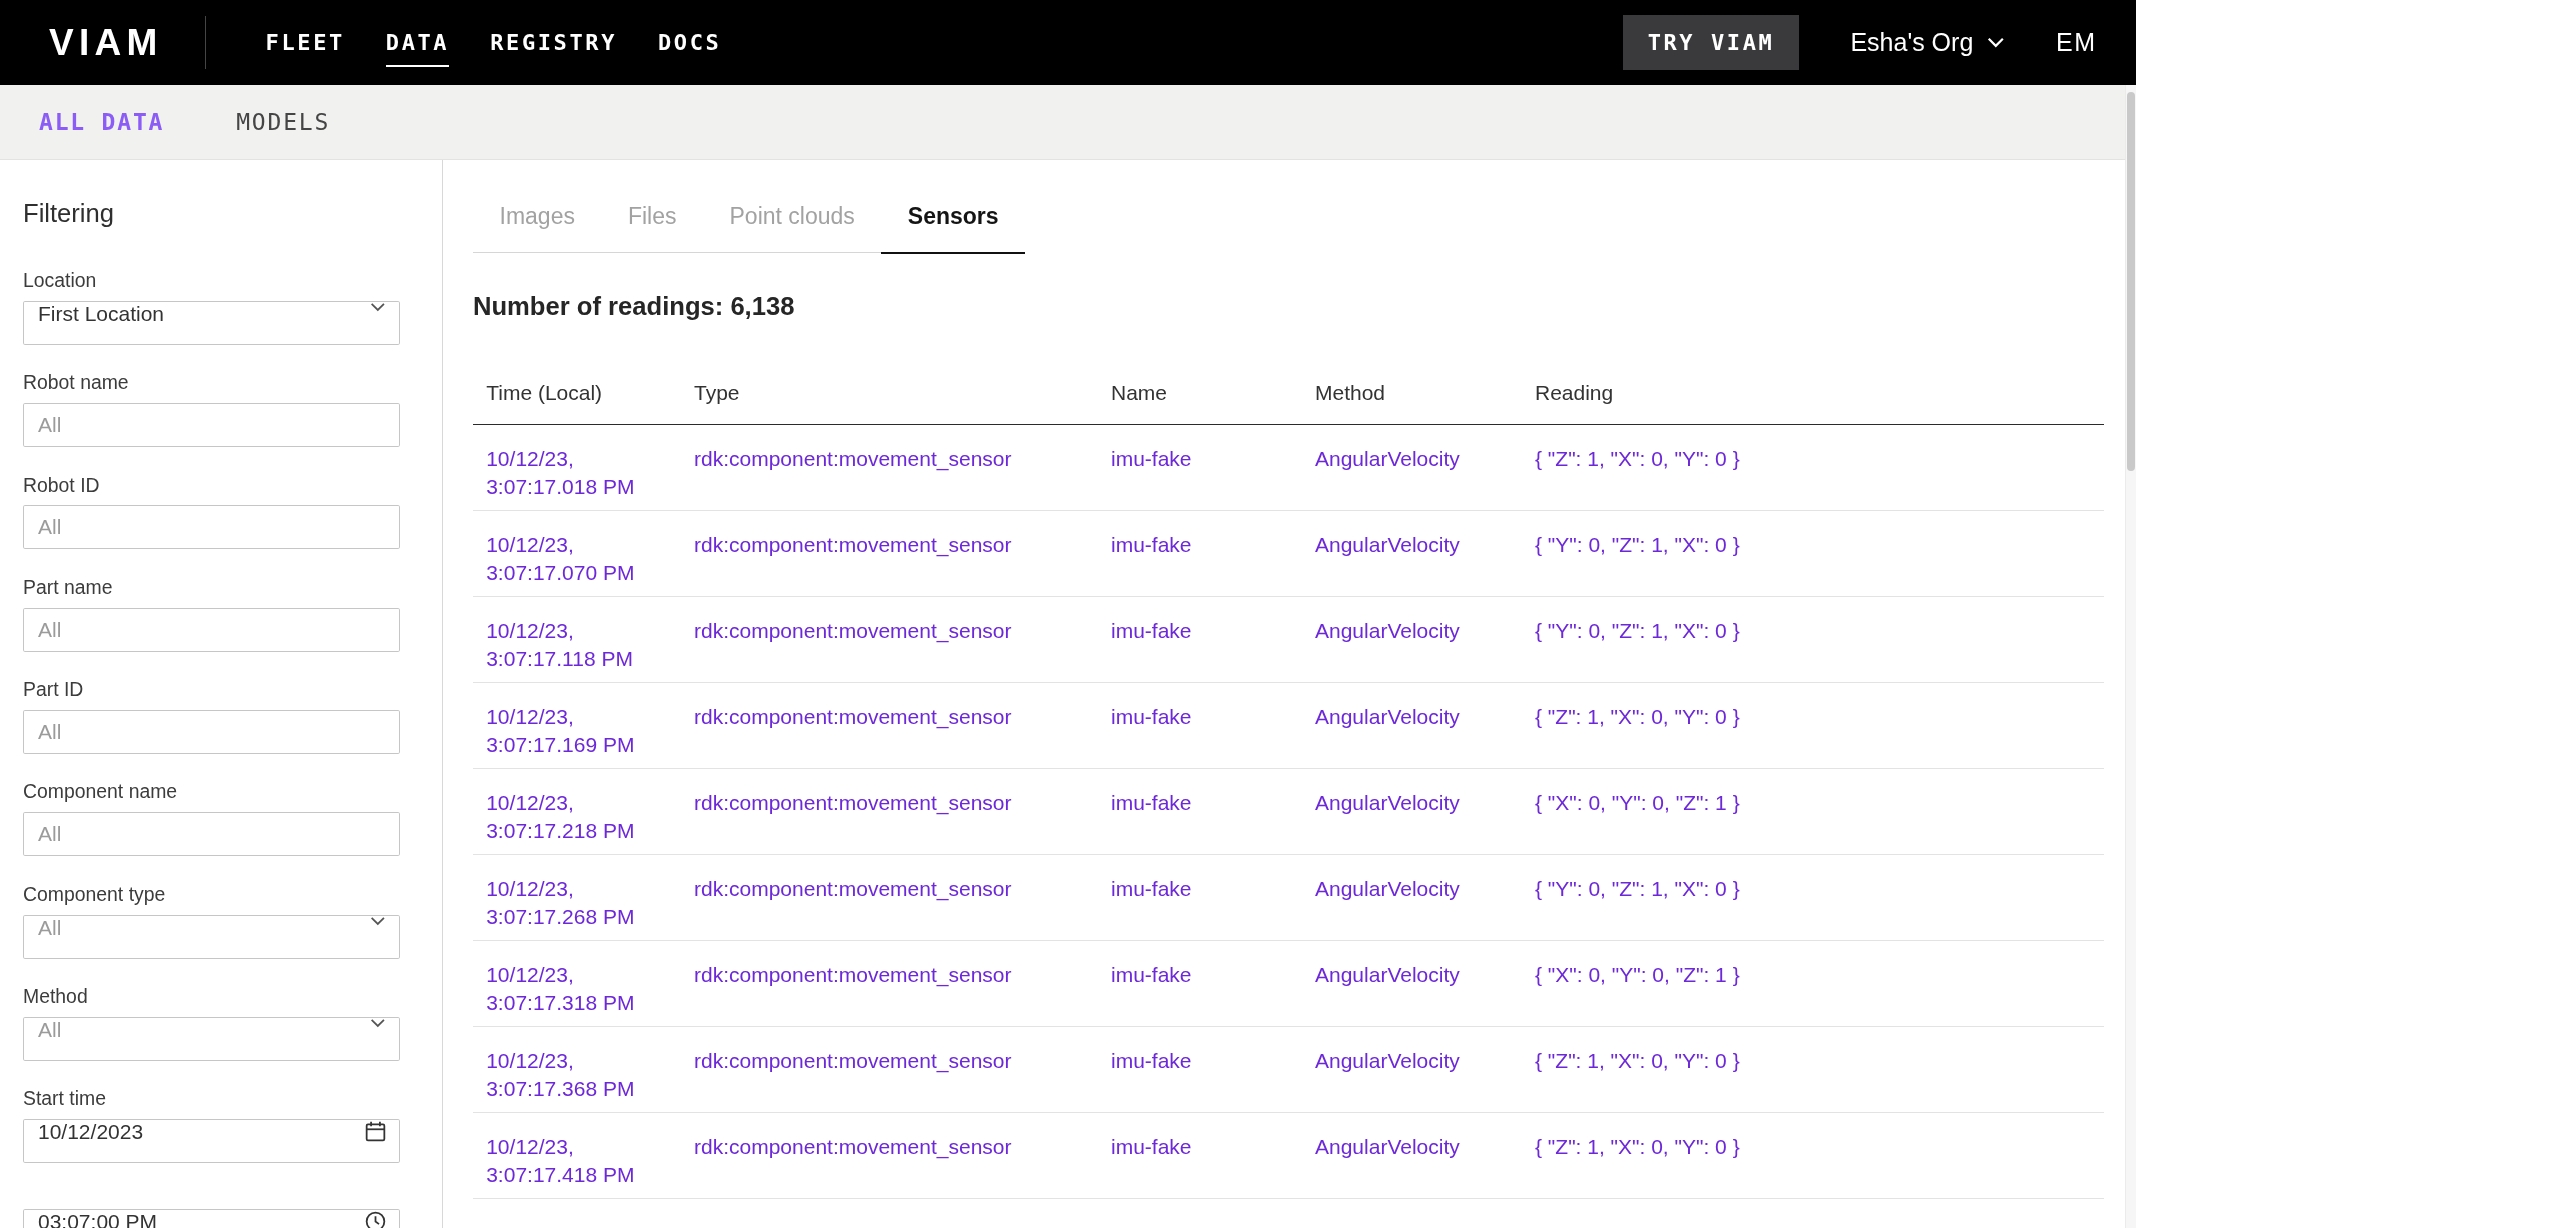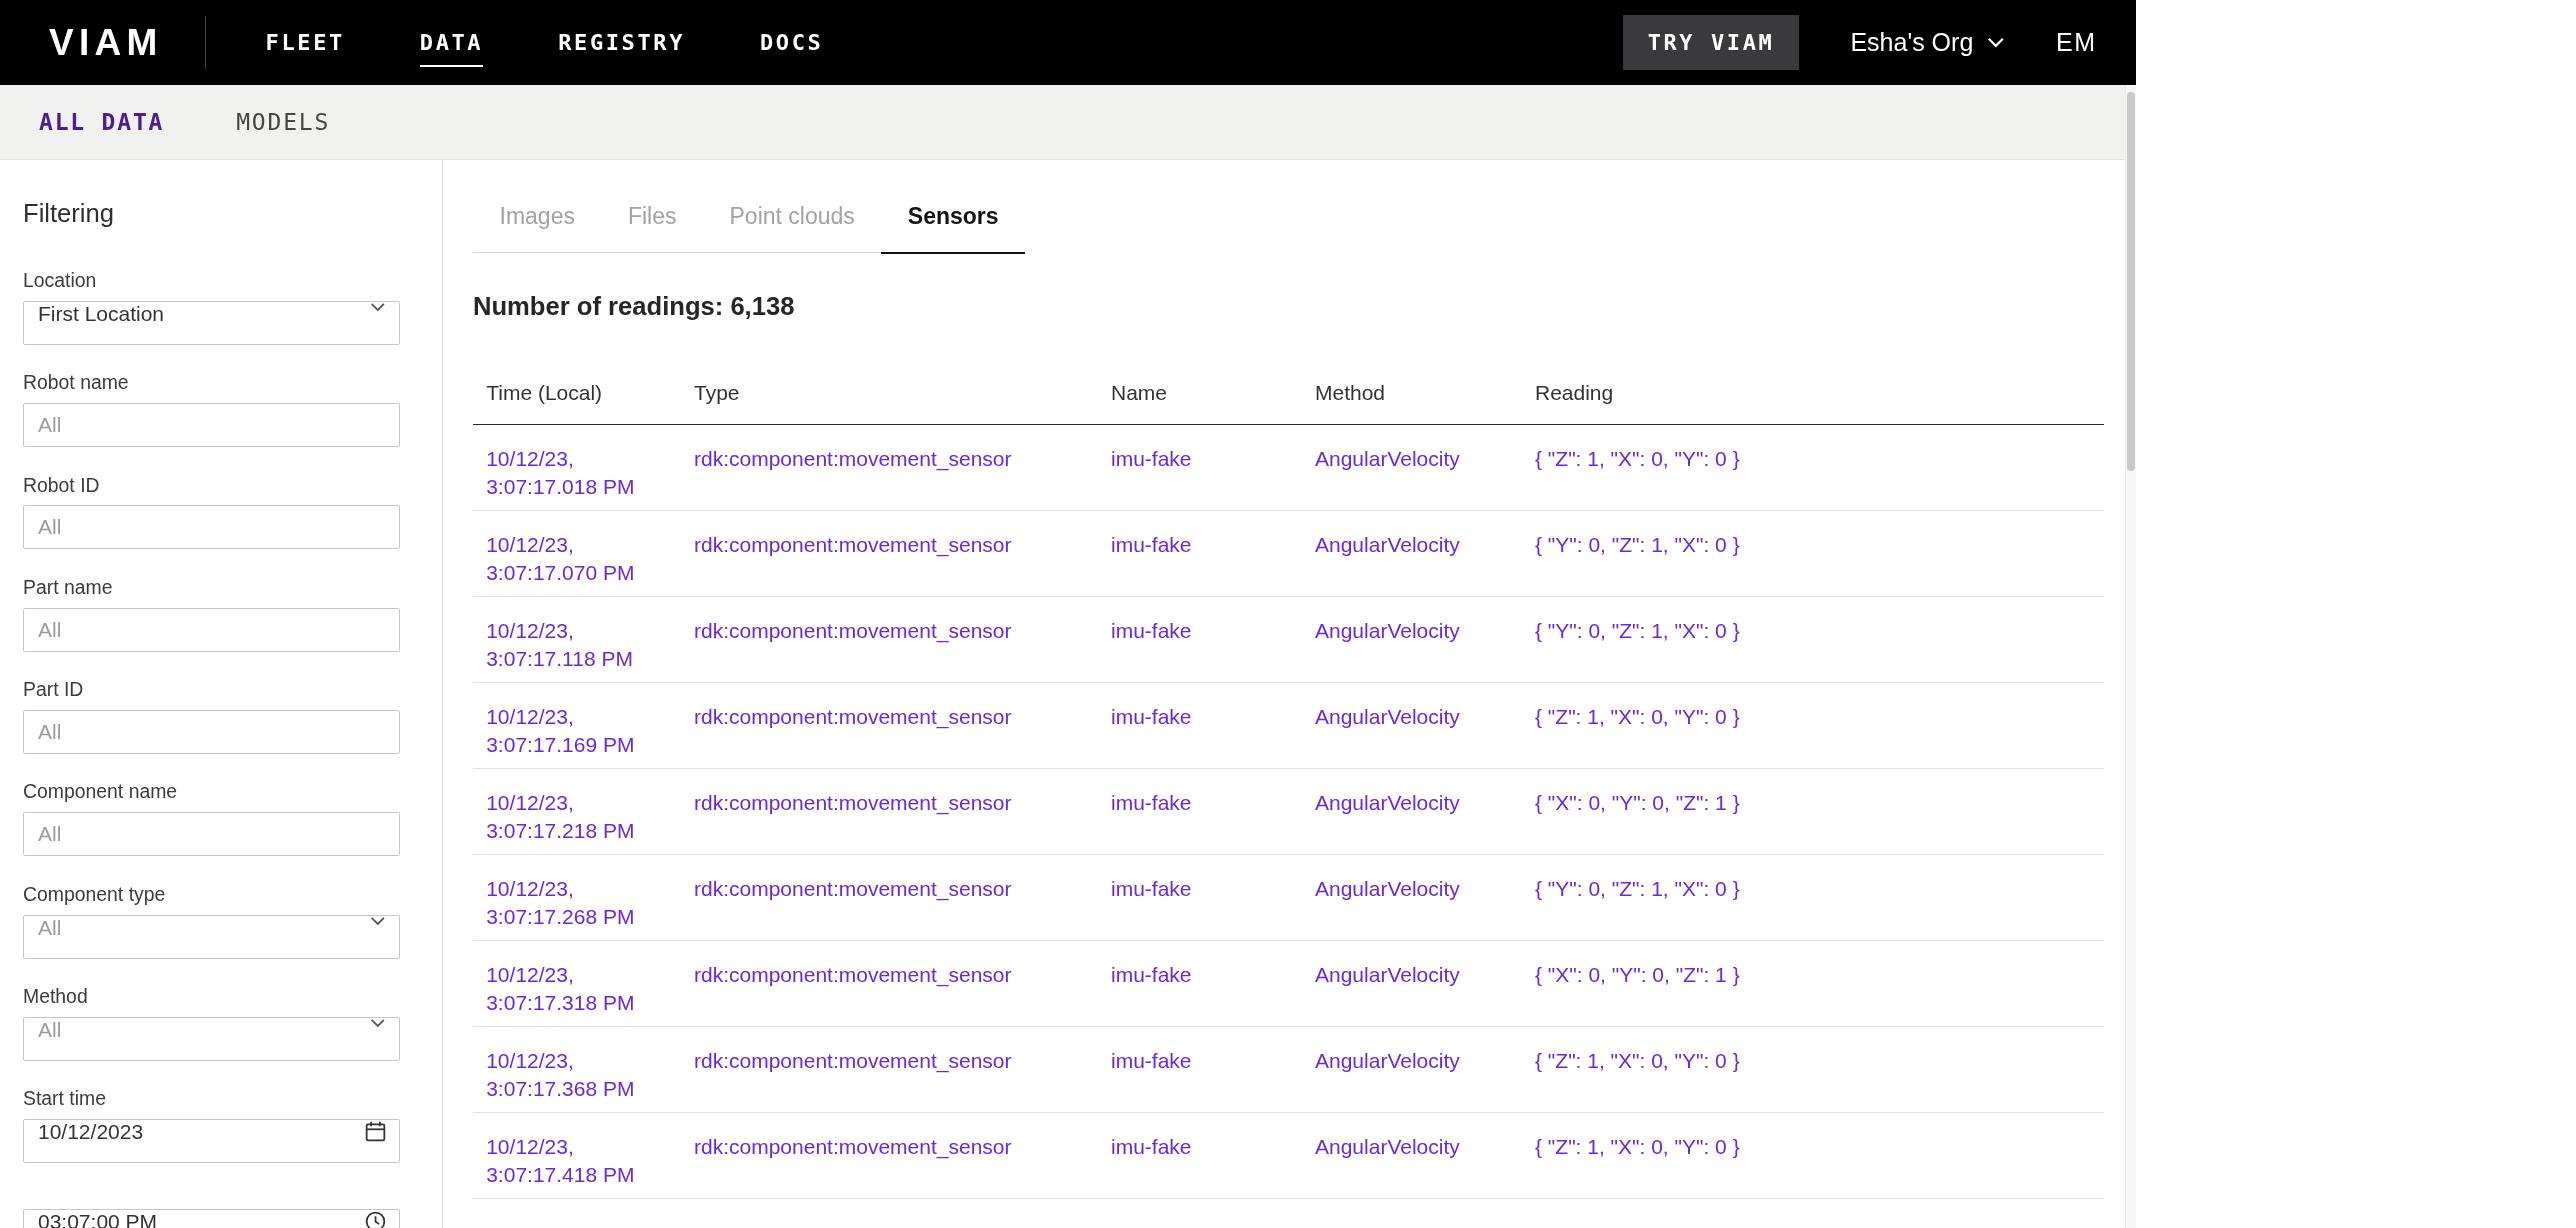--- a/index.html
+++ b/index.html
@@ -6,40 +6,40 @@
   html,body { width:2576px; height:1228px; overflow:hidden; background:#ffffff;
               font-family:"Liberation Sans", sans-serif; }
   .page { position:relative; width:2136px; height:1228px; overflow:hidden; }
 
   
   .topnav { height:85px; background:#000; display:flex; align-items:center;
             padding:0 39px 0 49px; position:relative; z-index:5; }
   .logo { color:#fff; font-size:37px; font-weight:800; letter-spacing:5.3px;
           margin-right:42px; cursor:pointer; }
   .nav-divider { width:0.9px; height:53px; background:#454545; margin:0 60px 0 0; }
-  .nav-items { display:flex; align-items:flex-start; gap:75px; }
+  .nav-items { display:flex; align-items:flex-start; gap:41px; }
   .nav-item { font-family:"DejaVu Sans Mono", monospace; font-size:22px; font-weight:700;
               letter-spacing:2.6px; color:#fff; text-decoration:none; cursor:pointer;
               position:relative; padding:5.3px 0; }
   .nav-item.active::after { content:""; position:absolute; left:0; right:0; bottom:-7px;
               height:2.6px; background:#fff; }
   .nav-right { margin-left:auto; display:flex; align-items:center; gap:51px; }
   .try-viam { background:#3a3a3c; border:none; color:#fff; cursor:pointer;
               font-family:"DejaVu Sans Mono", monospace; font-size:22px; font-weight:700;
               letter-spacing:2.6px; padding:15px 25px; }
   .org-picker { display:flex; align-items:center; gap:14px; color:#fff; cursor:pointer; }
   .org-name { font-size:25px; font-weight:500; }
   .avatar { color:#fff; font-size:25px; font-weight:500; letter-spacing:1.8px; cursor:pointer; }
 
   
   .subnav { height:75px; background:#f1f1f0; border-bottom:0.9px solid #e3e3e2;
             display:flex; align-items:center; padding:0 39px; gap:72px; }
   .subtab { font-family:"DejaVu Sans Mono", monospace; font-size:23px; letter-spacing:1.8px;
             color:#454545; cursor:pointer; text-decoration:none; }
-  .subtab.active { color:#4c1d95; font-weight:700; }
+  .subtab.active { color:#8b5cf6; font-weight:700; }
 
   
   .content { display:flex; height:1068px; }
 
   
   .sidebar { width:443px; flex-shrink:0; border-right:0.9px solid #d8d8d8;
              padding:39px 42px 0 23px; height:100%; }
   .sidebar-title { font-size:25.6px; font-weight:400; color:#2f2f2f; margin-bottom:41px; }
   .field { margin-bottom:26.5px; }
   .field-label { display:block; font-size:19.4px; line-height:23px; color:#3c3c3c; margin-bottom:8.8px; }

